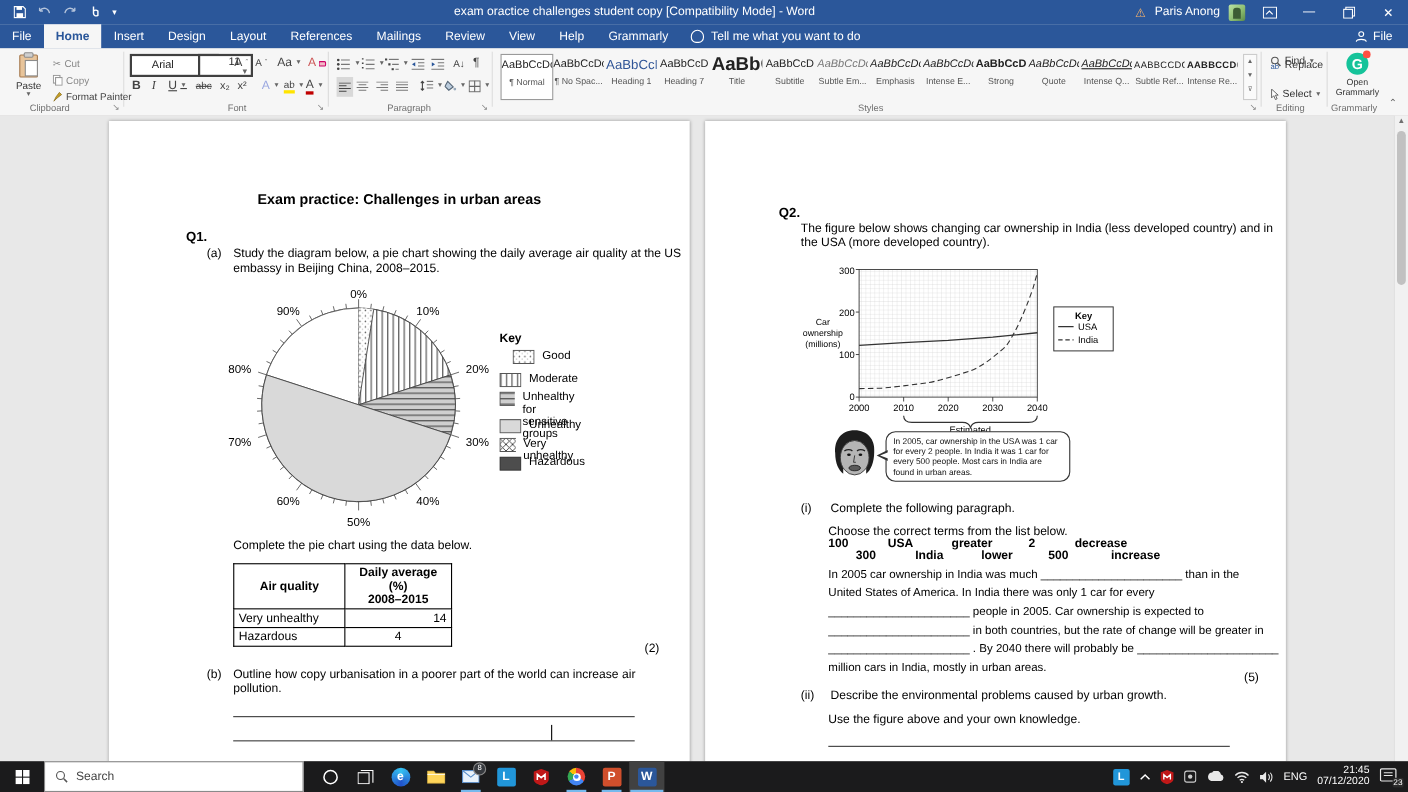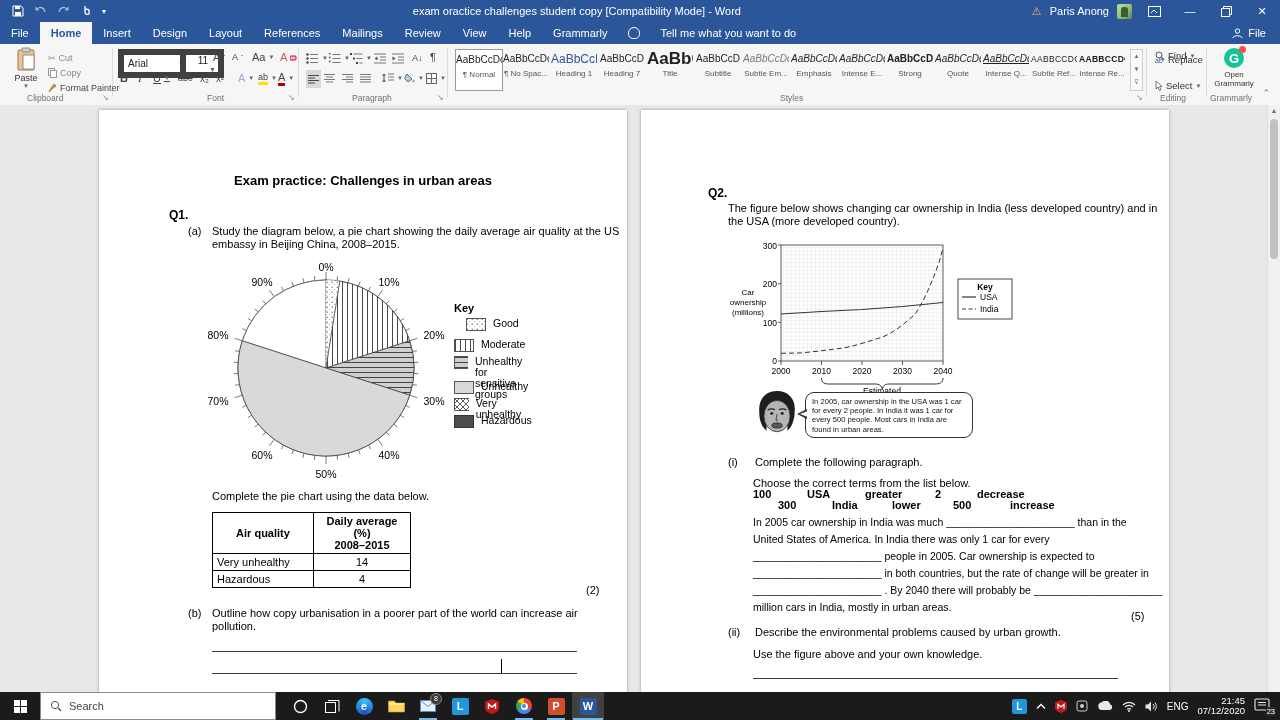--- a/index.html
+++ b/index.html
@@ -16,31 +16,31 @@
   .tb-right{display:flex;align-items:center;gap:8px;padding-right:4px;}
   .warn{color:#f6b26b;font-size:11px;}
   .avatar{width:15px;height:15px;border-radius:2px;background:linear-gradient(135deg,#bce3a5 0%,#8fbf74 55%,#5a8a4a 100%);position:relative;overflow:hidden;}
   .avatar::after{content:"";position:absolute;left:4px;top:3px;width:7px;height:10px;background:#3c5c34;border-radius:3px 3px 0 0;}
   .winbtn{width:28px;height:22px;display:flex;align-items:center;justify-content:center;font-size:11px;color:#fff;}
 
   
   .tabrow{position:absolute;left:0;top:22px;width:1280px;height:22px;background:#2b579a;display:flex;align-items:stretch;color:#fff;font-size:11px;}
   .tab{display:flex;align-items:center;padding:0 11px;white-space:nowrap;}
   .tab.active{background:#f6f6f6;color:#2b579a;font-weight:bold;}
-  .tellme{display:flex;align-items:center;gap:20px;padding:0 10px;}
+  .tellme{display:flex;align-items:center;gap:6px;padding:0 10px;}
   .bulb{width:10px;height:10px;border:1.2px solid #fff;border-radius:50% 50% 40% 40%;position:relative;}
   .share{margin-left:auto;display:flex;align-items:center;gap:5px;padding-right:14px;}
 
   
   .ribbon{position:absolute;left:0;top:44px;width:1280px;height:61px;background:#f6f6f6;border-bottom:1px solid #d2d0ce;font-size:9px;color:#444;}
   .gsep{position:absolute;top:3px;width:1px;height:50px;background:#dcdcdc;}
   .g-lbl{position:absolute;top:49px;font-size:8.5px;color:#707070;}
   .launch{position:absolute;top:49px;font-size:8px;color:#888;}
   .rbtn{position:absolute;height:16px;display:flex;align-items:center;gap:3px;color:#444;font-size:9px;white-space:nowrap;}
-  .combo{position:absolute;height:17px;border:6px solid #404040;background:#fff;display:flex;align-items:center;font-size:10px;color:#222;padding:0 2px 0 4px;}
+  .combo{position:absolute;height:17px;border:2px solid #404040;background:#fff;display:flex;align-items:center;font-size:10px;color:#222;padding:0 2px 0 18px;}
   .combo .arr{margin-left:auto;color:#666;font-size:7px;padding-left:3px;}
   .fx{font-size:11px;color:#444;}
   .u-l{text-decoration:underline;}
   .sty-item{position:absolute;top:5px;width:46px;height:40px;text-align:center;cursor:default;}
   .sty-item .sample{font-size:10px;line-height:20px;height:20px;white-space:nowrap;overflow:hidden;color:#222;}
   .sty-item .name{font-size:8px;color:#555;white-space:nowrap;overflow:hidden;}
   .sty-item.sel{border:1px solid #9a9a9a;background:#fff;}
   .blue{color:#4472c4;}
   .edit-row{position:absolute;display:flex;align-items:center;gap:3px;font-size:9.5px;color:#333;}
   .gram-g{width:20px;height:20px;border-radius:50%;background:#15c39a;color:#fff;font-weight:bold;font-size:13px;display:flex;align-items:center;justify-content:center;position:relative;}
@@ -580,21 +580,21 @@
       <div class="doc-line" style="left:113px;top:380px;">Complete the pie chart using the data below.</div>
 
       <table class="qtable" style="left:113px;top:402px;">
         <tbody>
             <tr>
           <th style="width:92px;">Air quality</th>
           <th style="width:88px;"><span>Daily average (%)</span><br><span>2008–2015</span></th>
         </tr>
         <tr>
           <td>Very unhealthy</td>
-          <td style="text-align:center;">14</td>
+          <td style="text-align:right;">14</td>
         </tr>
         <tr>
           <td>Hazardous</td>
           <td style="text-align:center;">4</td>
         </tr>
       </tbody>
         </table>
 
       <div class="marks" style="left:487px;top:474px;">(2)</div>
       <div class="doc-line" style="left:89px;top:497px;">(b)</div>

